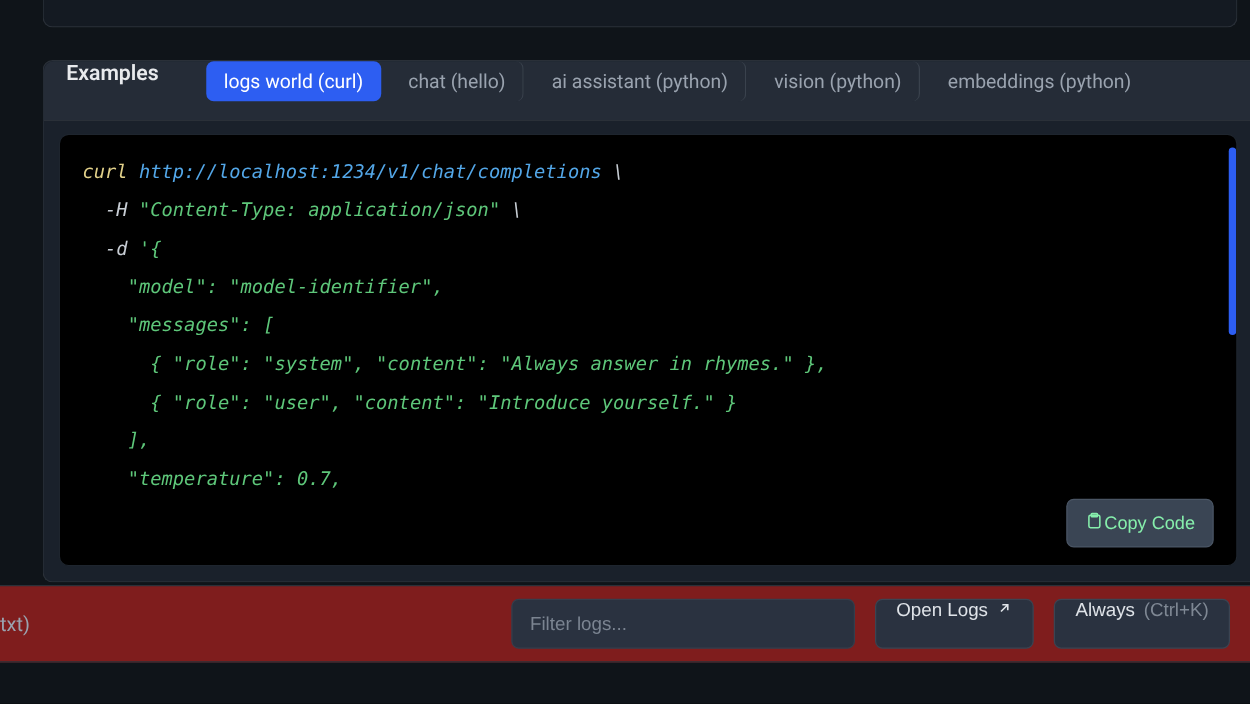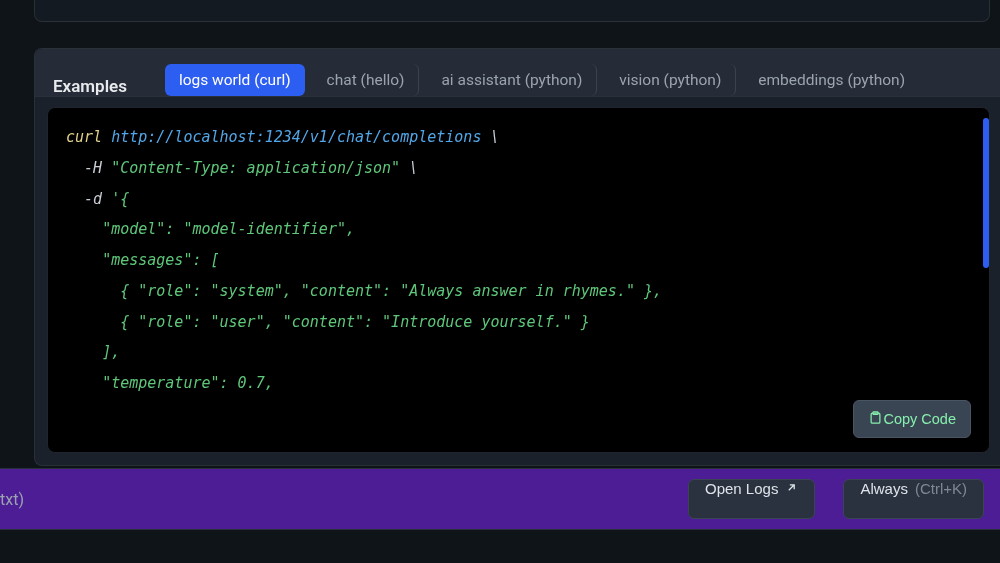--- a/index.html
+++ b/index.html
@@ -30,21 +30,21 @@
     left: 34px;
     right: 0;
     background: #1a212b;
     border: 1px solid #2a3038;
     border-right: none;
     border-radius: 8px 0 0 8px;
   }
 
   .tabbar {
     display: flex;
-    align-items: flex-end;
+    align-items: flex-start;
     height: 48px;
     padding: 0 14px;
     gap: 8px;
     border-bottom: 1px solid #2a3038;
     background: #252c37;
     border-radius: 8px 0 0 0;
   }
 
   .examples-label {
     color: #e8eaed;
@@ -120,27 +120,27 @@
     cursor: pointer;
   }
   .copy-btn svg { width: 15px; height: 15px; }
 
   .bottom-bar {
     position: absolute;
     left: 0;
     right: 0;
     top: 468px;
     height: 62px;
-    background: #4c1d95;
+    background: #7f1d1d;
     border-top: 1px solid #2a3038;
     border-bottom: 1px solid #2a3038;
     display: flex;
     align-items: center;
     padding: 0 16px 0 0;
-    gap: 28px;
+    gap: 16px;
   }
 
   .txt-label {
     color: #9aa3af;
     font-size: 16px;
     padding-left: 0;
   }
 
   .spacer { flex: 1; }
 
@@ -208,20 +208,21 @@
         </svg>
       </span>
       <span>Copy Code</span>
     </button>
   </div>
 </div>
 
 <div class="bottom-bar">
   <span class="txt-label">txt)</span>
   <div class="spacer"></div>
+  <input class="filter-input" placeholder="Filter logs..." style="">
   <button class="btn">
     <span>Open Logs</span>
     <span>
       <svg viewBox="0 0 24 24" fill="none" stroke="currentColor" stroke-width="2.4">
         <path d="M7 17 L17 7 M9 7 H17 V15"></path>
       </svg>
     </span>
   </button>
   <button class="btn">
     <span>Always</span>

